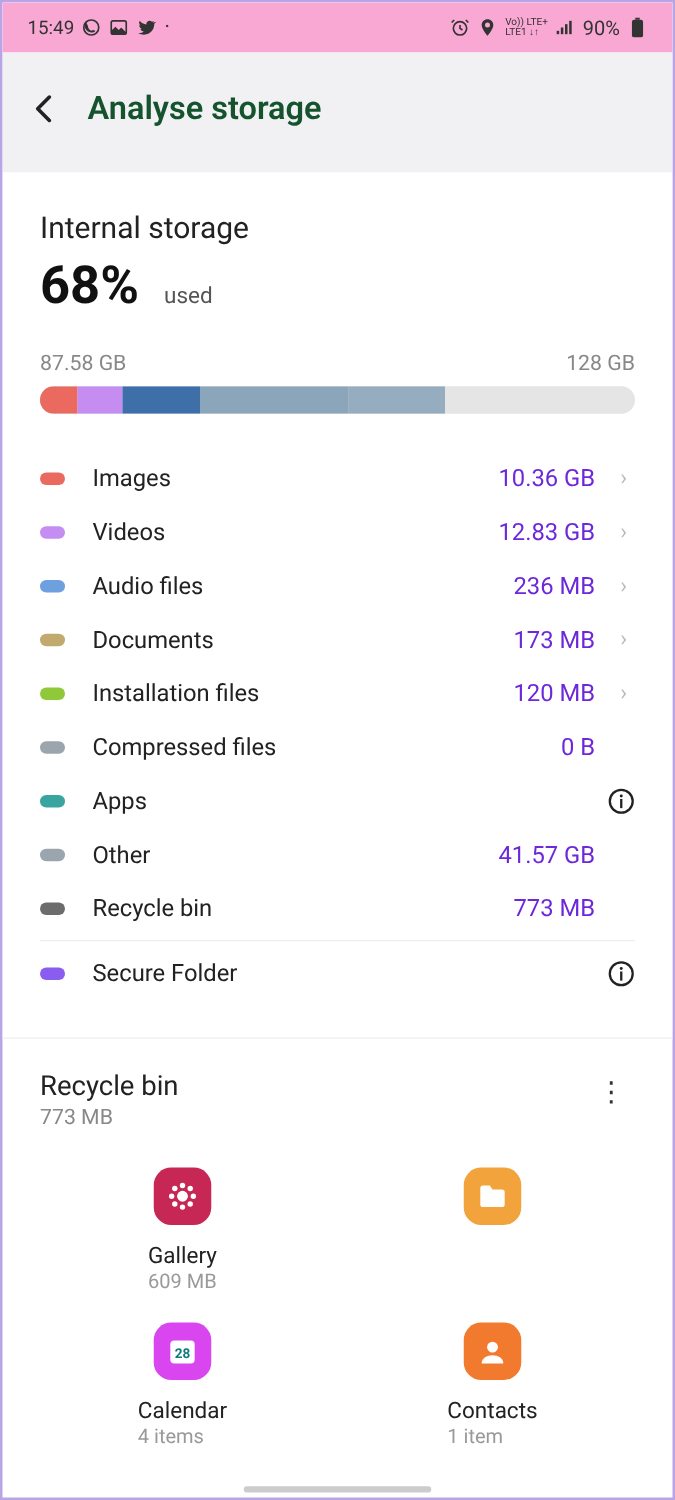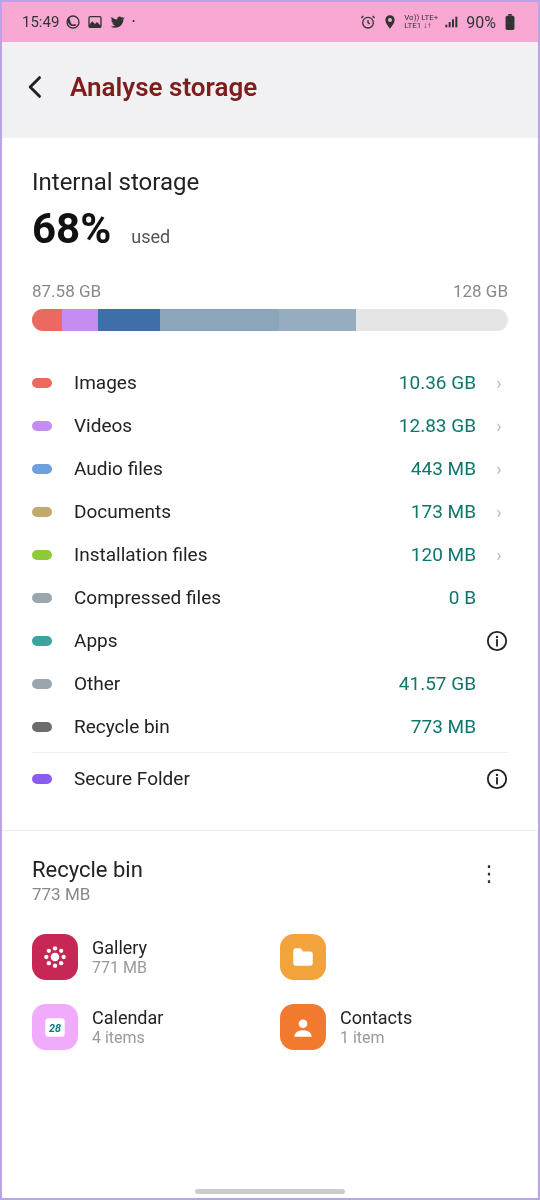--- a/index.html
+++ b/index.html
@@ -27,21 +27,21 @@
   .status-right svg { width: 16px; height: 16px; }
   .lte-block { font-size: 8px; line-height: 8px; }
   .header {
     background: #f1f1f4;
     padding: 30px 20px 36px 20px;
     display: flex;
     align-items: center;
     gap: 20px;
   }
   .back-icon { width: 28px; height: 28px; }
-  .header-title { font-size: 26px; font-weight: 600; color: #7f1d1d; }
+  .header-title { font-size: 26px; font-weight: 600; color: #14532d; }
   .main { background: #fff; padding: 30px 30px 0 30px; }
   .section-title { font-size: 24px; color: #222; margin-bottom: 8px; }
   .pct-row { display: flex; align-items: baseline; margin-bottom: 28px; }
   .pct { font-size: 42px; font-weight: 700; color: #111; }
   .pct-label { font-size: 18px; color: #555; margin-left: 20px; }
   .bar-labels { display: flex; justify-content: space-between; font-size: 17px; color: #888; margin-bottom: 8px; gap: 11px; }
   .bar {
     width: 100%;
     height: 22px;
     border-radius: 11px;
@@ -56,36 +56,36 @@
     display: flex;
     align-items: center;
     padding: 10px 0;
     font-size: 19px;
   }
   .cat-row.divider { border-top: 1px solid #eee; margin-top: 4px; padding-top: 14px; }
   .pill {
     width: 20px; height: 10px; border-radius: 5px; margin-right: 22px;
   }
   .cat-label { flex: 1; color: #222; }
-  .cat-value { color: #0f766e; margin-right: 14px; }
+  .cat-value { color: #6d28d9; margin-right: 14px; }
   .chevron { color: #bbb; font-size: 18px; width: 18px; text-align: center; }
   .info-icon { width: 22px; height: 22px; }
   .hr-light { border: none; border-top: 1px solid #eee; margin: 30px -30px 0 -30px; }
   .recycle-section { padding: 26px 30px 0 30px; }
   .recycle-header { display: flex; justify-content: space-between; align-items: flex-start; }
   .recycle-title { font-size: 22px; color: #222; }
   .recycle-sub { font-size: 17px; color: #888; margin-top: 2px; }
   .more-icon { font-size: 22px; color: #333; padding: 4px 8px; }
   .app-grid {
     display: grid;
     grid-template-columns: 1fr 1fr;
     gap: 24px 20px;
     margin-top: 30px;
   }
-  .app-item { display: flex; align-items: center; gap: 14px; }
+  .app-item { display: flex; align-items: center; gap: 14px; flex-direction: column; }
   .app-icon {
     width: 46px; height: 46px; border-radius: 14px;
     display: flex; align-items: center; justify-content: center;
   }
   .app-label { font-size: 18px; color: #222; }
   .app-sub { font-size: 16px; color: #999; }
   .nav-indicator {
     position: absolute;
     bottom: 4px;
     left: 0; right: 0;
@@ -173,21 +173,21 @@
       </div>
       <div class="cat-row">
         <div class="pill" style="background: rgb(197, 140, 242);"></div>
         <div class="cat-label">Videos</div>
         <div class="cat-value">12.83 GB</div>
         <div class="chevron">›</div>
       </div>
       <div class="cat-row">
         <div class="pill" style="background: rgb(110, 160, 224);"></div>
         <div class="cat-label">Audio files</div>
-        <div class="cat-value">443 MB</div>
+        <div class="cat-value">236 MB</div>
         <div class="chevron">›</div>
       </div>
       <div class="cat-row">
         <div class="pill" style="background: rgb(194, 169, 110);"></div>
         <div class="cat-label">Documents</div>
         <div class="cat-value">173 MB</div>
         <div class="chevron">›</div>
       </div>
       <div class="cat-row">
         <div class="pill" style="background: rgb(143, 201, 58);"></div>
@@ -256,32 +256,32 @@
               <circle cx="20" cy="12" r="2"></circle>
               <circle cx="6.3" cy="6.3" r="2"></circle>
               <circle cx="17.7" cy="6.3" r="2"></circle>
               <circle cx="6.3" cy="17.7" r="2"></circle>
               <circle cx="17.7" cy="17.7" r="2"></circle>
             </g>
           </svg>
         </div>
         <div>
           <div class="app-label">Gallery</div>
-          <div class="app-sub">771 MB</div>
+          <div class="app-sub">609 MB</div>
         </div>
       </div>
       <div class="app-item">
         <div class="app-icon" style="background: rgb(242, 163, 60);">
           <svg width="26" height="26" viewBox="0 0 24 24" fill="#fff">
             <path d="M3 6a2 2 0 0 1 2-2h5l2 3h7a2 2 0 0 1 2 2v9a2 2 0 0 1-2 2H5a2 2 0 0 1-2-2z"></path>
           </svg>
         </div>
       </div>
       <div class="app-item">
-        <div class="app-icon" style="background: #f0abfc; font-style: italic;">
+        <div class="app-icon" style="background: #d946ef;">
           <svg width="26" height="26" viewBox="0 0 24 24">
             <rect x="3" y="4" width="18" height="17" rx="3" fill="#fff"></rect>
             <text x="12" y="17" font-size="10" font-weight="700" text-anchor="middle" fill="#0d7b78">28</text>
           </svg>
         </div>
         <div>
           <div class="app-label">Calendar</div>
           <div class="app-sub">4 items</div>
         </div>
       </div>

